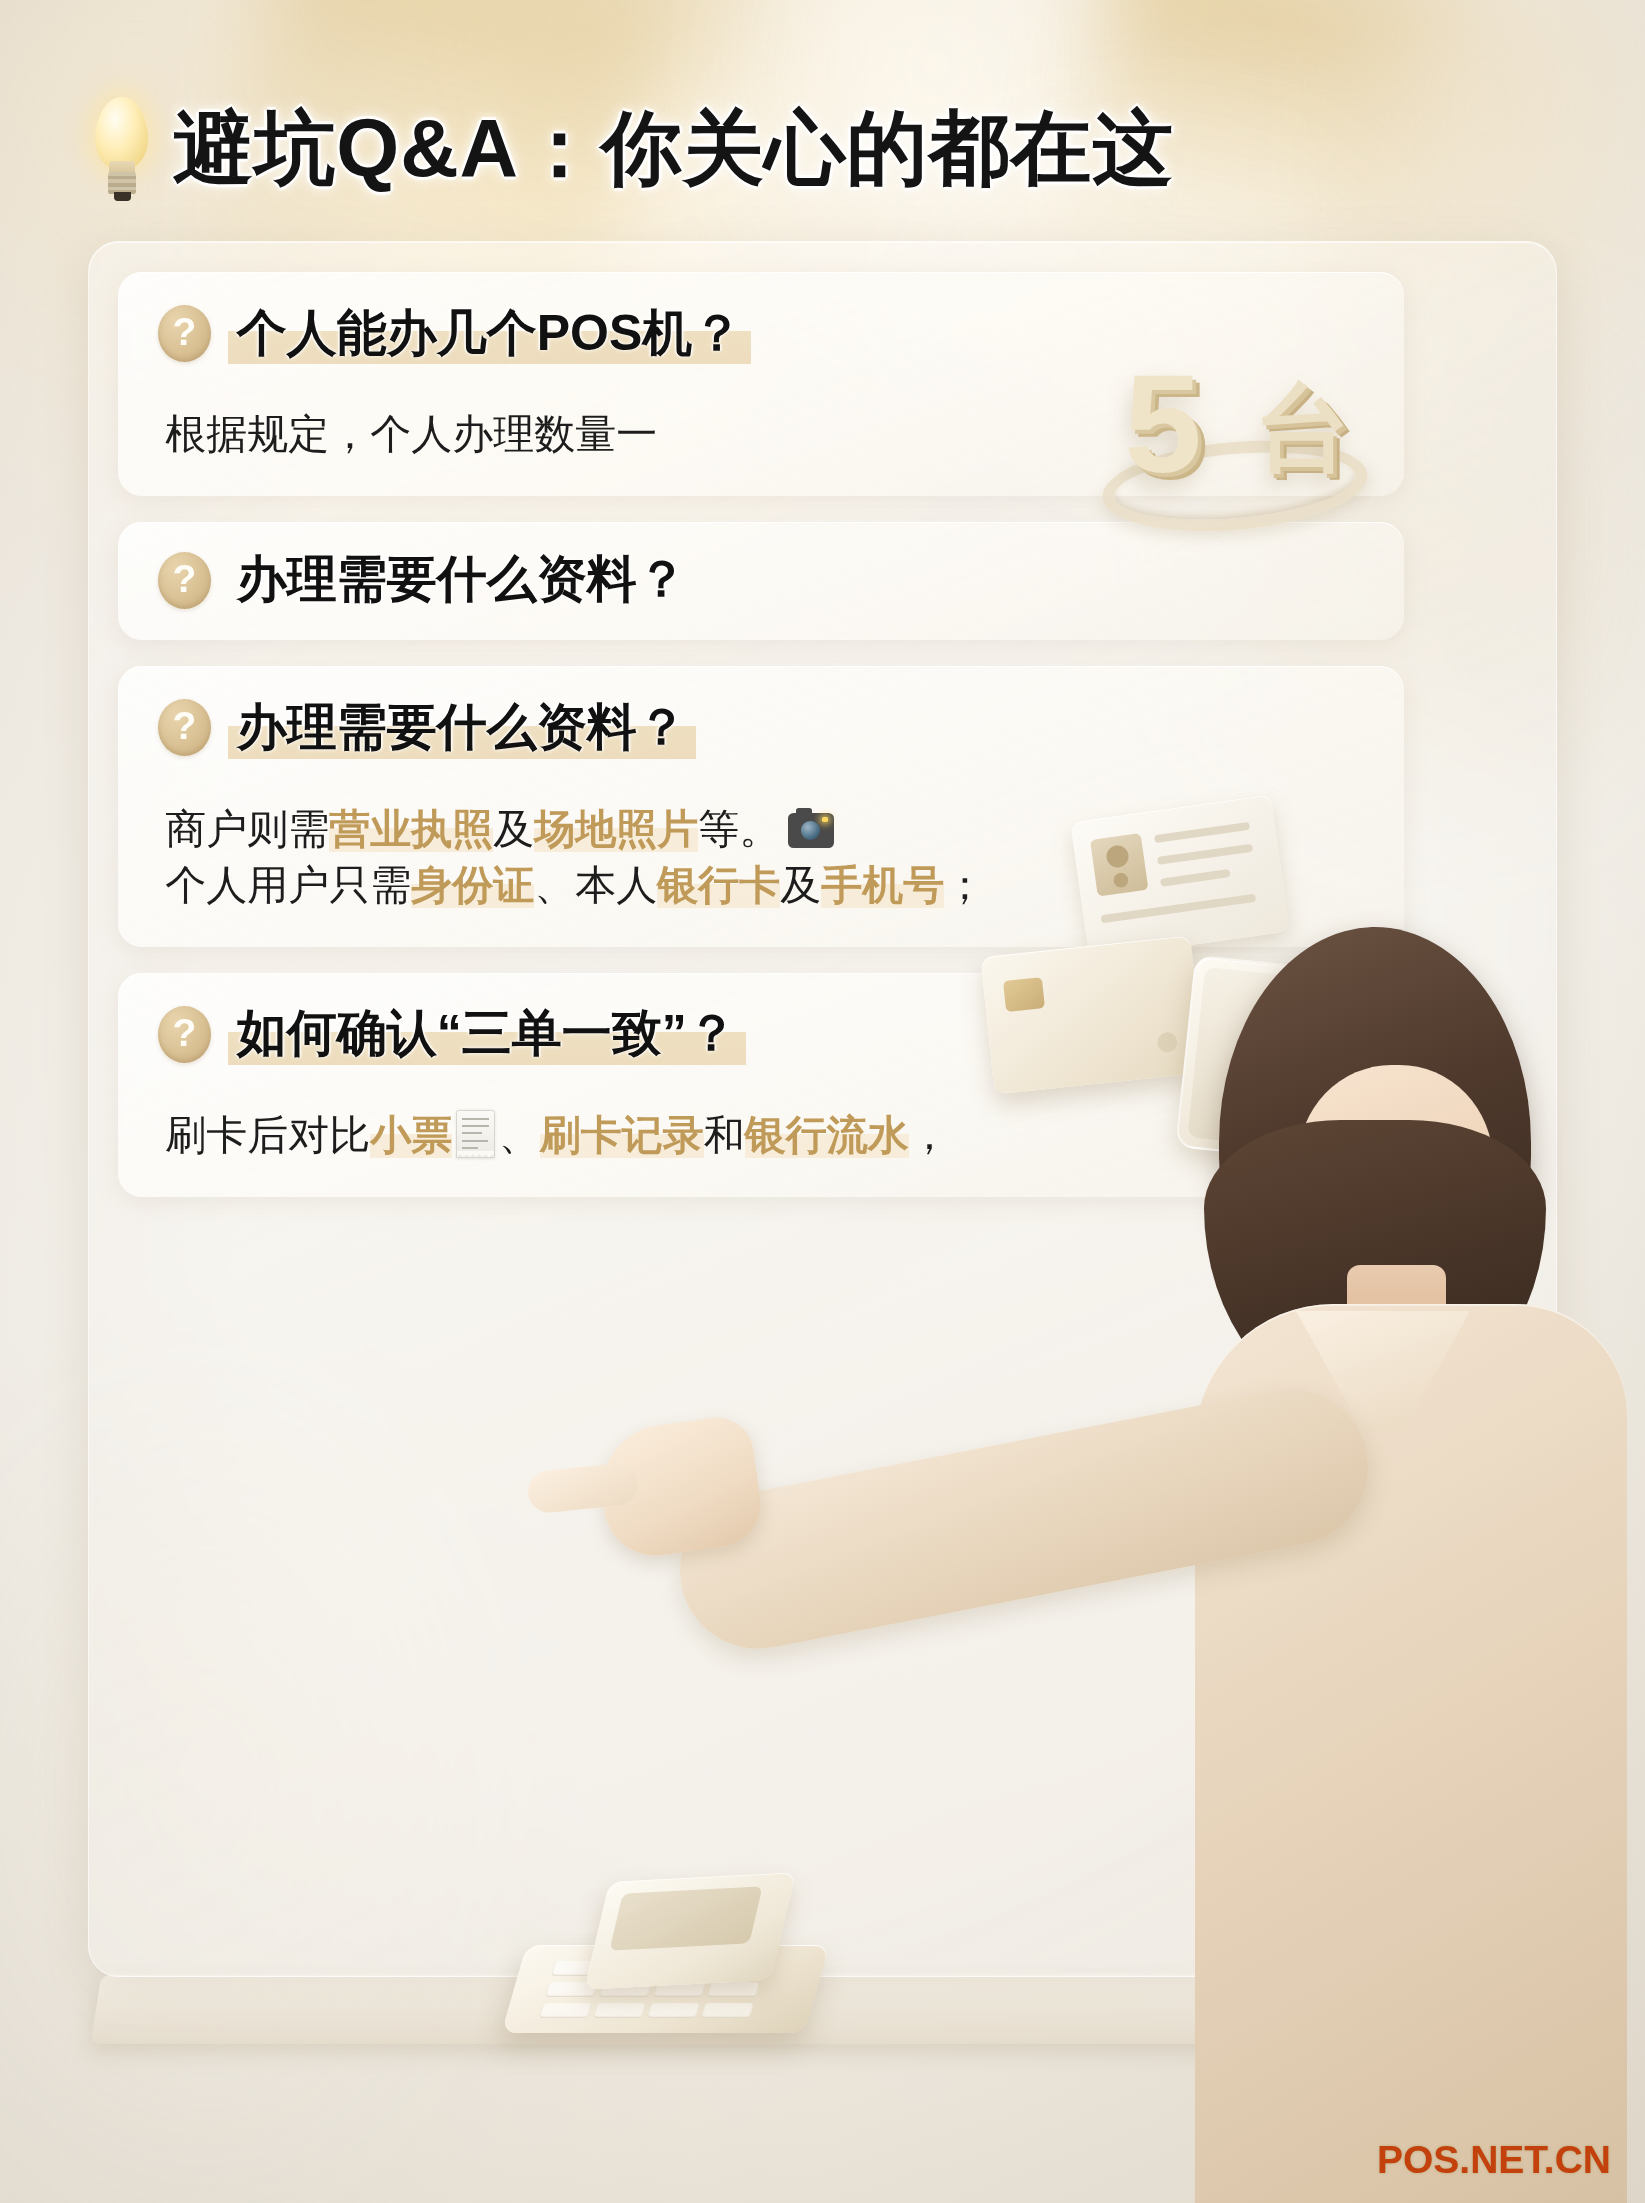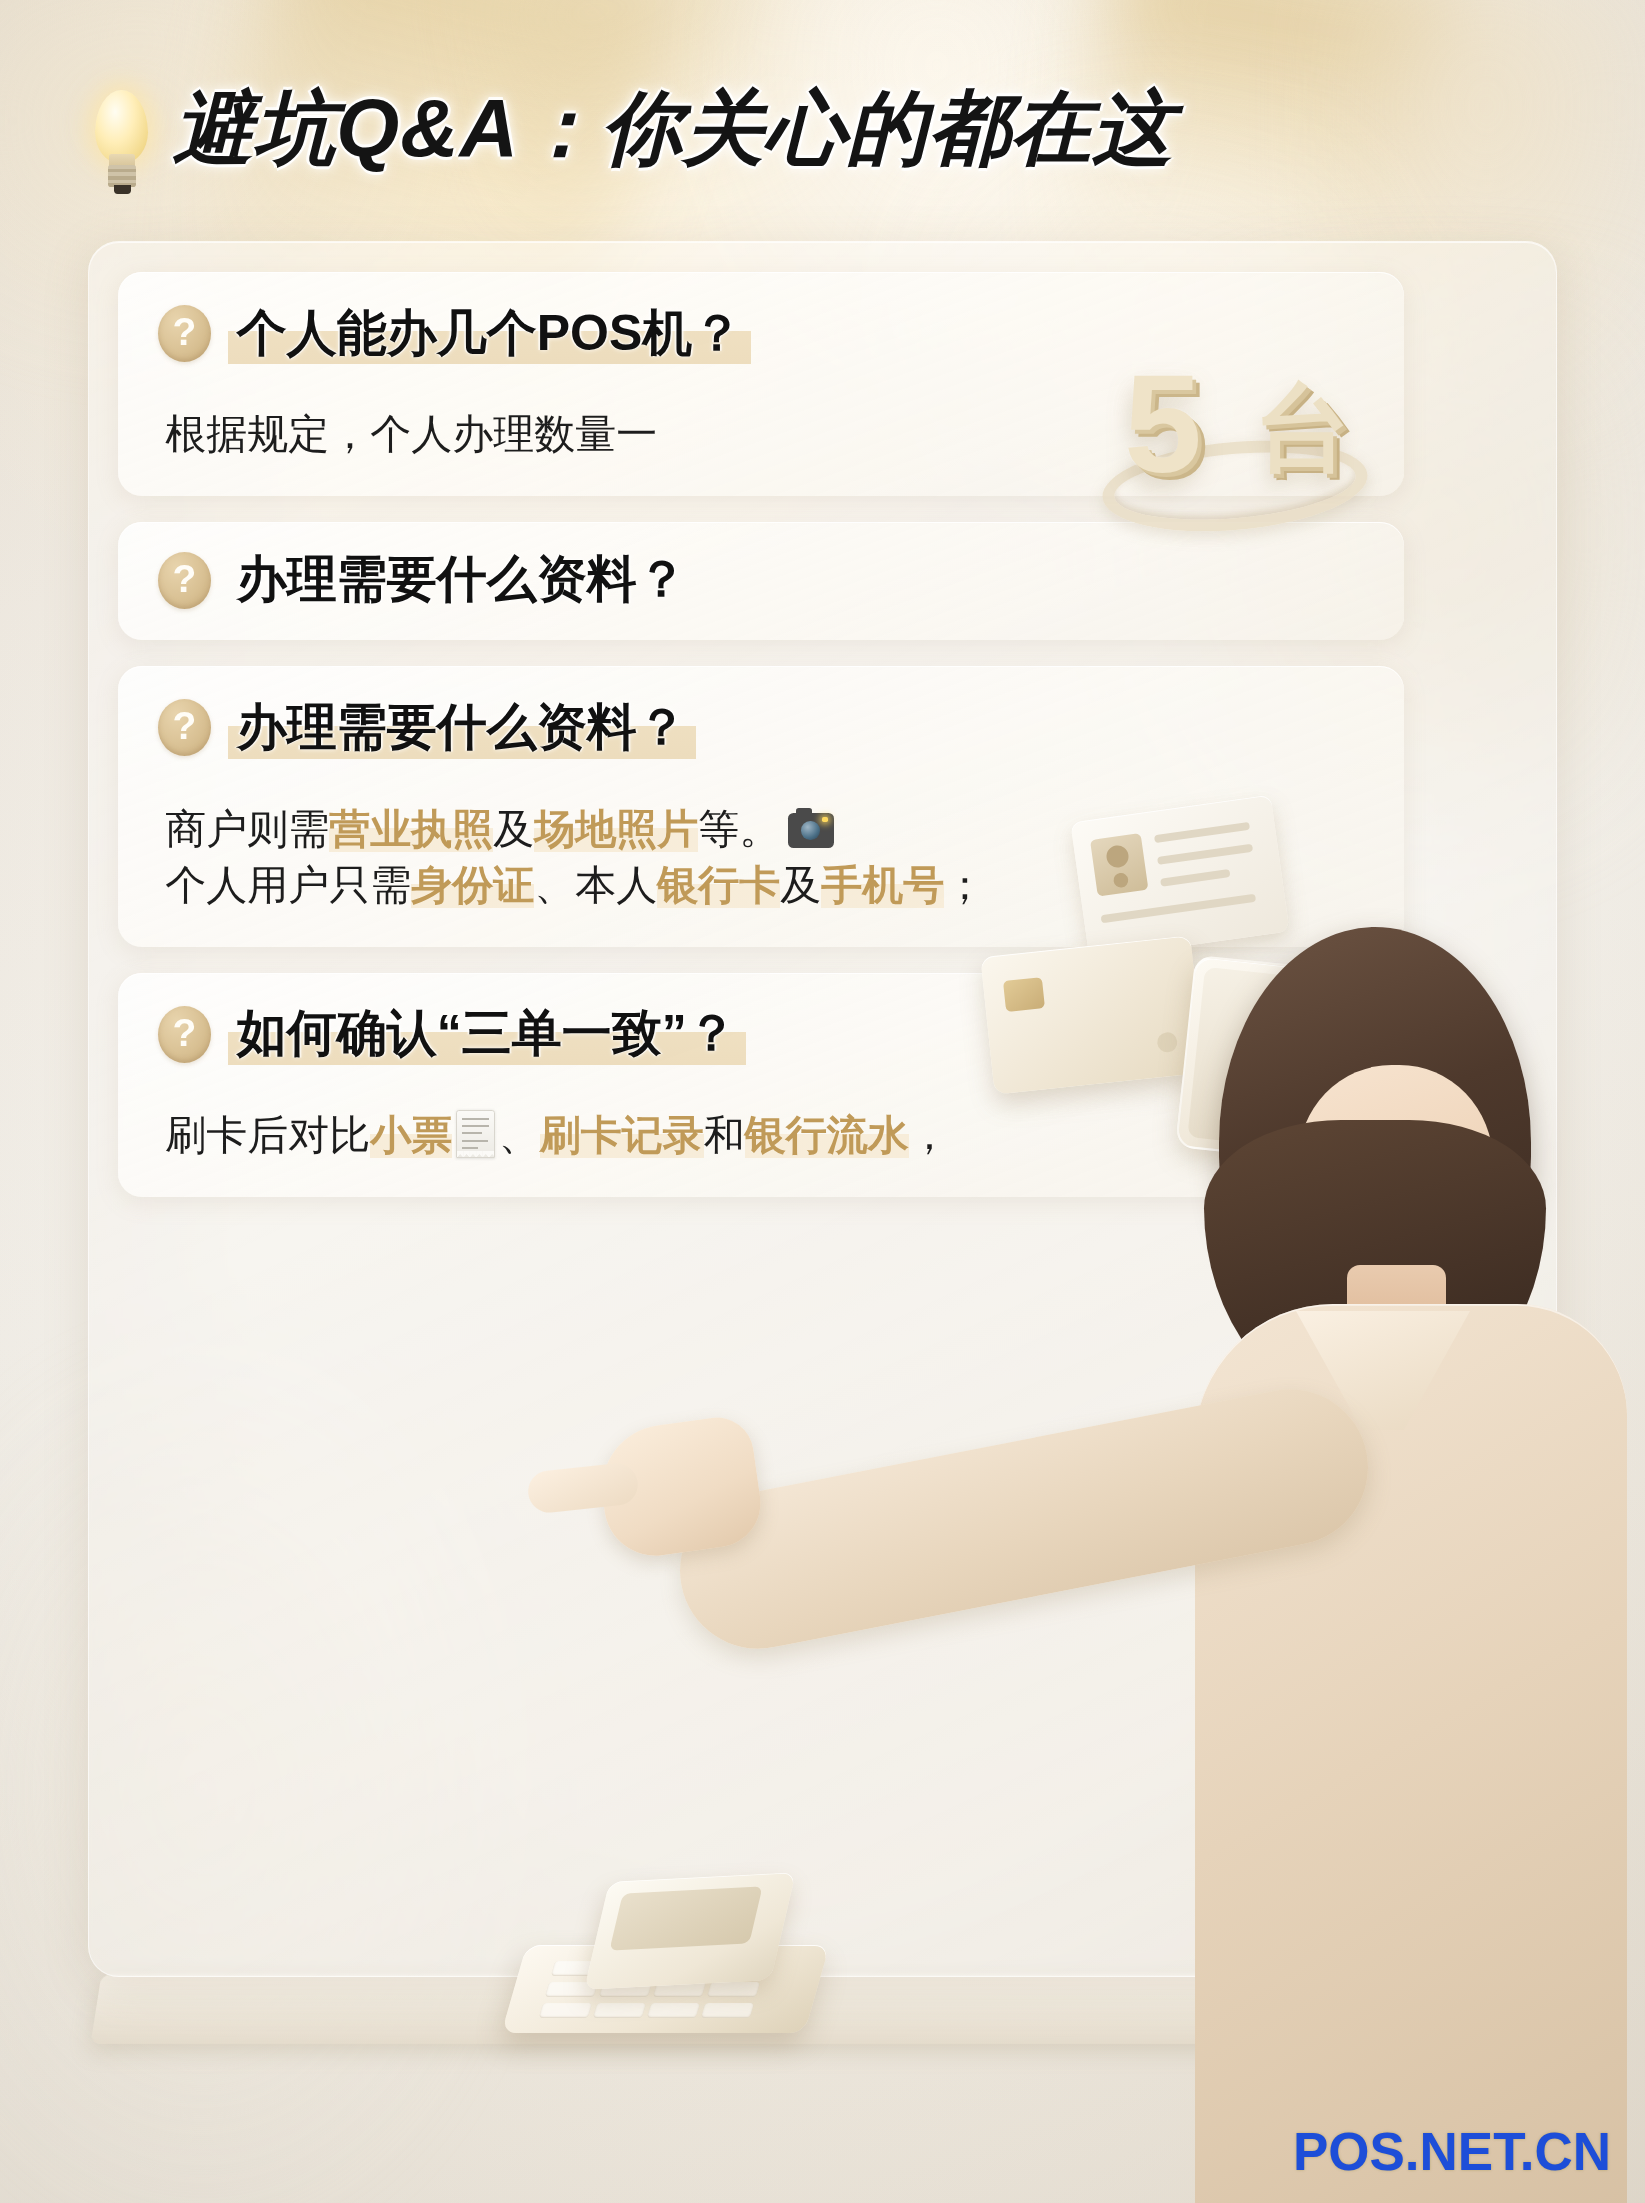--- a/index.html
+++ b/index.html
@@ -38,21 +38,21 @@
   .b8{ left:1130px; top:303px; width:514px; height:569px; filter:blur(55px);
        background:radial-gradient(ellipse at 60% 40%,#efe6d4 0%,rgba(239,230,212,0) 72%); }
   .b9{ left:-73px; top:1377px; width:551px; height:826px; filter:blur(64px);
        background:radial-gradient(ellipse at 50% 50%,#f6f1e7 0%,rgba(246,241,231,0) 72%); }
   .vign{ position:absolute; inset:0;
        background:radial-gradient(ellipse at 50% 45%, rgba(0,0,0,0) 52%, rgba(120,105,80,.10) 100%); }
 
   
   #title-row{
     position:absolute; left:88px; top:88px; width:1102px; height:121px;
-    display:flex; align-items:flex-start; gap:16.5px; z-index:40;font-style:italic;
+    display:flex; align-items:center; gap:16.5px; z-index:40;
   }
   .bulb{ width:68px; height:107px; position:relative; flex:0 0 auto; }
   .bulb .glass{
     position:absolute; left:7.3px; top:1.8px; width:53px; height:73px;
     border-radius:50% 50% 45% 45% / 58% 58% 42% 42%;
     background:radial-gradient(ellipse at 38% 30%, #fffdf2 0%, #ffeeb8 42%, #f2d98c 78%, #e3c278 100%);
     box-shadow:0 0 24px 7.3px rgba(255,229,160,.65);
   }
   .bulb .neck{
     position:absolute; left:21px; top:66px; width:26px; height:14.7px;
@@ -300,21 +300,21 @@
   #character .finger{
     position:absolute; left:-588px; top:540px; width:110px; height:42px;
     border-radius:24px;
     background:linear-gradient(160deg,#fcf0e1,#eddbc3);
     transform:rotate(-6deg);
   }
 
   
   #watermark{
     position:absolute; right:35px; bottom:22px; z-index:60;
-    font-size:53px; font-weight:bold; color:#1d4ed8; letter-spacing:0px;
+    font-size:39px; font-weight:bold; color:#c2410c; letter-spacing:0px;
     text-shadow:0 0 2.8px rgba(120,110,0,.35);
   }
 </style>
 </head>
 <body>
 
 <div id="bg">
   <div class="bg-base"></div>
   <div class="blob b1"></div>
   <div class="blob b2"></div>

